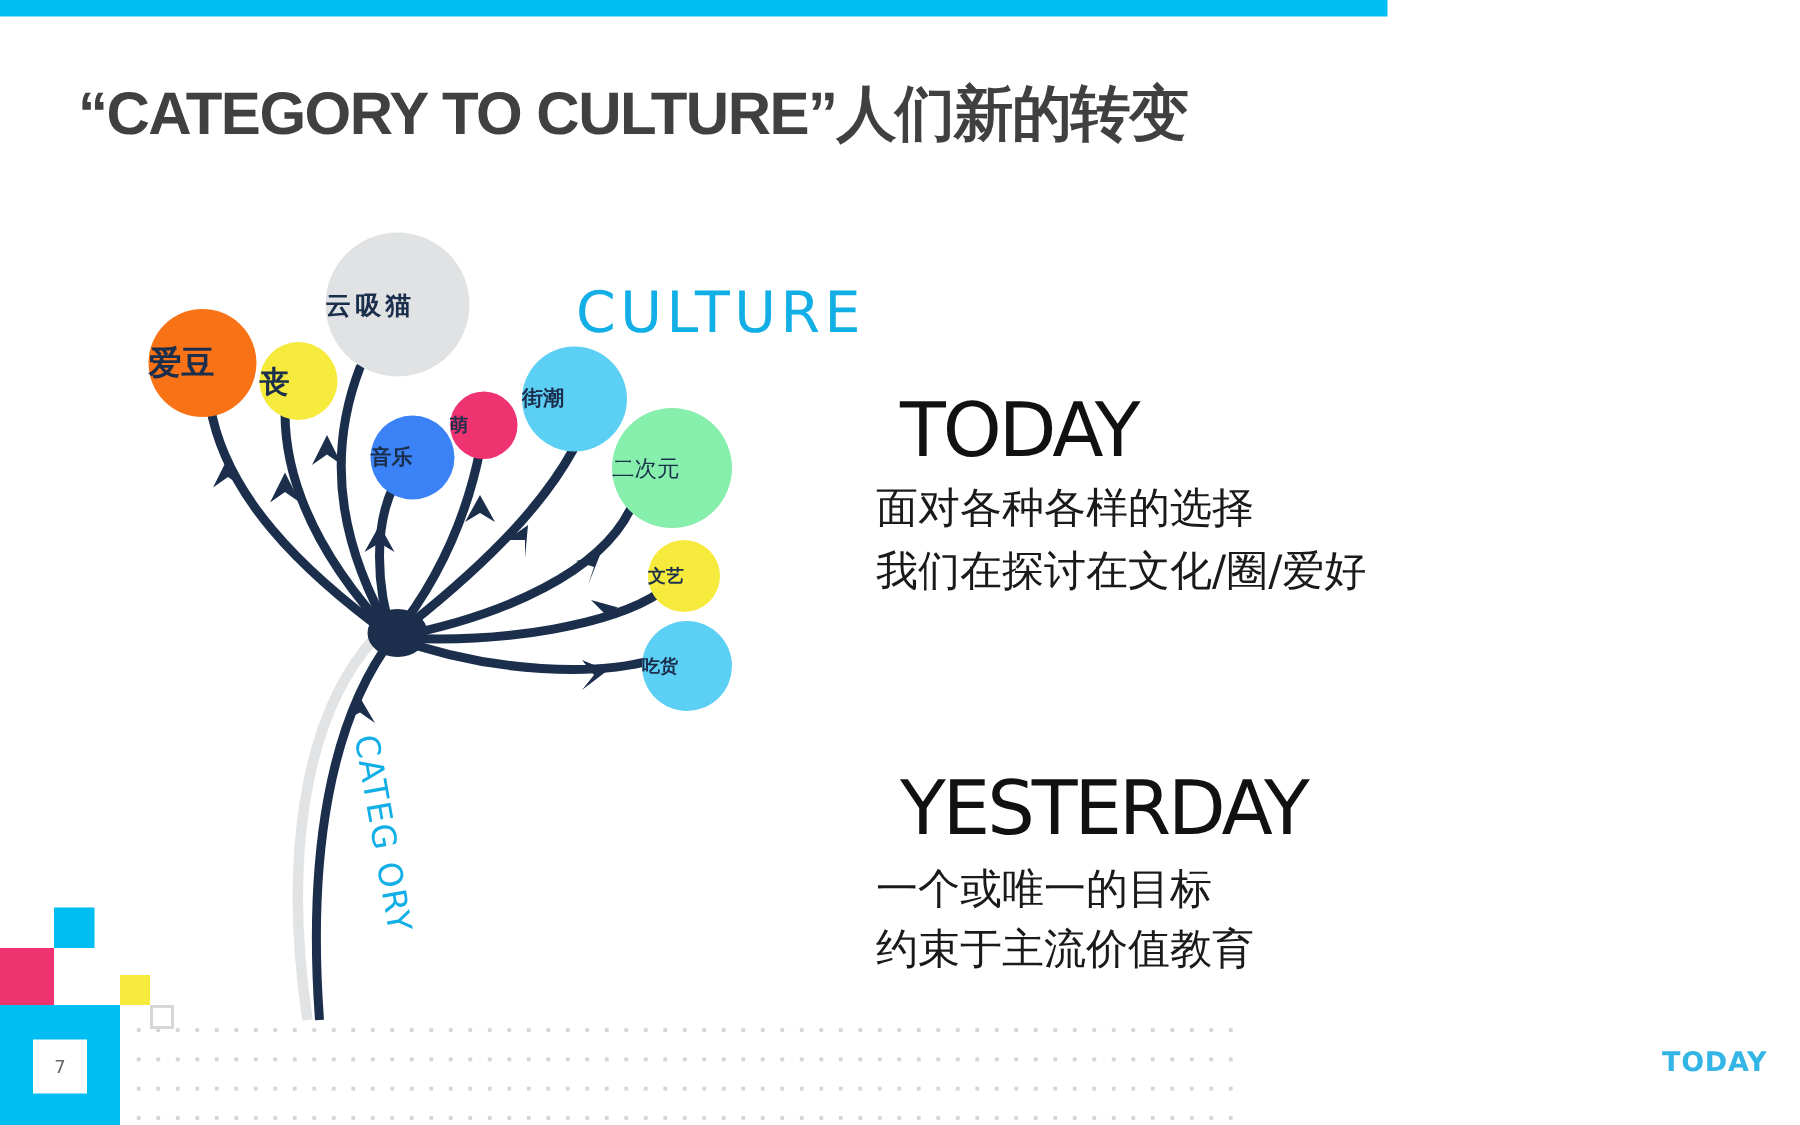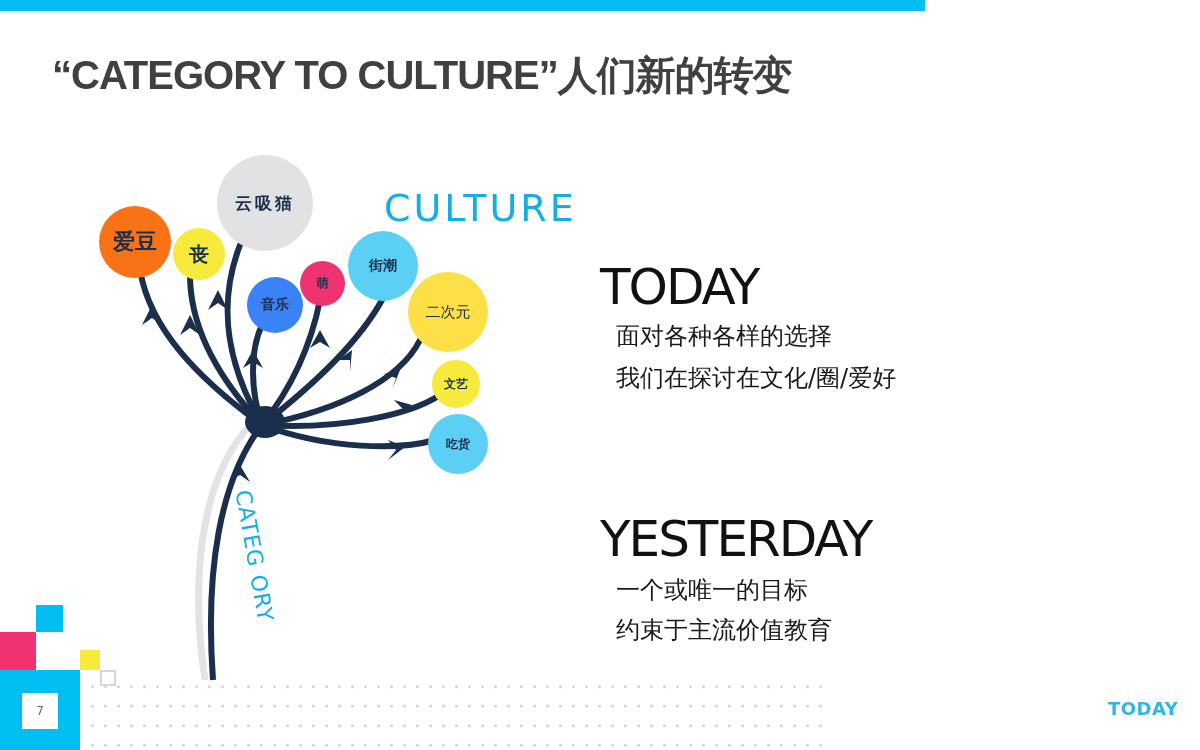--- a/index.html
+++ b/index.html
@@ -2,28 +2,28 @@
 <html><head>
 <meta charset="utf-8">
 <style>
   html, body { margin:0; padding:0; }
   body { width:1200px; height:750px; position:relative; background:#ffffff; overflow:hidden;
          font-family:"DejaVu Sans","Liberation Sans",sans-serif; }
   .top-bar { position:absolute; left:0; top:0; width:925px; height:11px; background:#00bdf2; }
   .title { position:absolute; left:52px; top:48px; font-size:40px; font-weight:bold; color:#404040;
            letter-spacing:-1px; white-space:nowrap; font-family:"Liberation Sans","DejaVu Sans",sans-serif; }
   .diagram { position:absolute; left:0; top:0; width:600px; height:750px; }
-  .bubble { position:absolute; border-radius:50%; display:flex; align-items:center; justify-content:center;
+  .bubble { position:absolute; border-radius:50%; display:flex; align-items:center; 
             color:#1b2f4d; font-weight:bold; white-space:nowrap; }
   .culture { position:absolute; left:344px; top:186px; font-size:38px; color:#12aee6; letter-spacing:3px;
              font-family:"DejaVu Sans",sans-serif;margin-left:40px; }
   .category { position:absolute; left:200px; top:560px; font-size:22px; color:#12aee6; letter-spacing:1px;
               transform:rotate(80deg); transform-origin:left top; white-space:nowrap; font-family:"DejaVu Sans",sans-serif; }
   .heading { position:absolute; left:600px; font-size:50px; color:#111; letter-spacing:-2px; font-family:"DejaVu Sans",sans-serif; }
-  .line { position:absolute; left:616px; font-size:24px; color:#1a1a1a; white-space:nowrap; }
+  .line { position:absolute; left:584px; font-size:28px; color:#1a1a1a; white-space:nowrap; }
   .sq { position:absolute; }
   .page-box { position:absolute; left:22px; top:693px; width:36px; height:36px; background:#fff;
               display:flex; align-items:center; justify-content:center; font-size:12px; color:#666; }
   .dots { position:absolute; left:86px; top:677px; width:740px; height:70px;
           background-image:radial-gradient(circle, #d4d4d4 1.3px, transparent 1.6px);
           background-size:13px 19.5px; }
   .small-frame { position:absolute; left:100px; top:670px; width:16px; height:16px; border:2px solid #d6d6d6; box-sizing:border-box; background:#fff;}
   .logo { position:absolute; left:1108px; top:698px; font-size:18px; font-weight:bold; color:#33b5e5;
           font-family:"DejaVu Sans",sans-serif; letter-spacing:0.5px; }
 </style>
@@ -82,21 +82,21 @@
     </div>
   <div class="bubble" style="left:247px;top:277px;width:56px;height:56px;background:#3b82f6;font-size:14px;">
     <span>音乐</span>
     </div>
   <div class="bubble" style="left:300px;top:261px;width:45px;height:45px;background:#ee3370;font-size:12px;">
     <span>萌</span>
     </div>
   <div class="bubble" style="left:348px;top:231px;width:70px;height:70px;background:#5ccff5;font-size:14px;">
     <span>街潮</span>
     </div>
-  <div class="bubble" style="left:408px;top:272px;width:80px;height:80px;background:#fde047;font-size:15px;font-weight:normal;">
+  <div class="bubble" style="left:408px;top:272px;width:80px;height:80px;background:#86efac;font-size:15px;font-weight:normal;">
     <span>二次元</span>
     </div>
   <div class="bubble" style="left:432px;top:360px;width:48px;height:48px;background:#f6ea3c;font-size:12px;">
     <span>文艺</span>
     </div>
   <div class="bubble" style="left:428px;top:414px;width:60px;height:60px;background:#5ccff5;font-size:12px;">
     <span>吃货</span>
     </div>
 
   <div class="culture">CULTURE</div>

